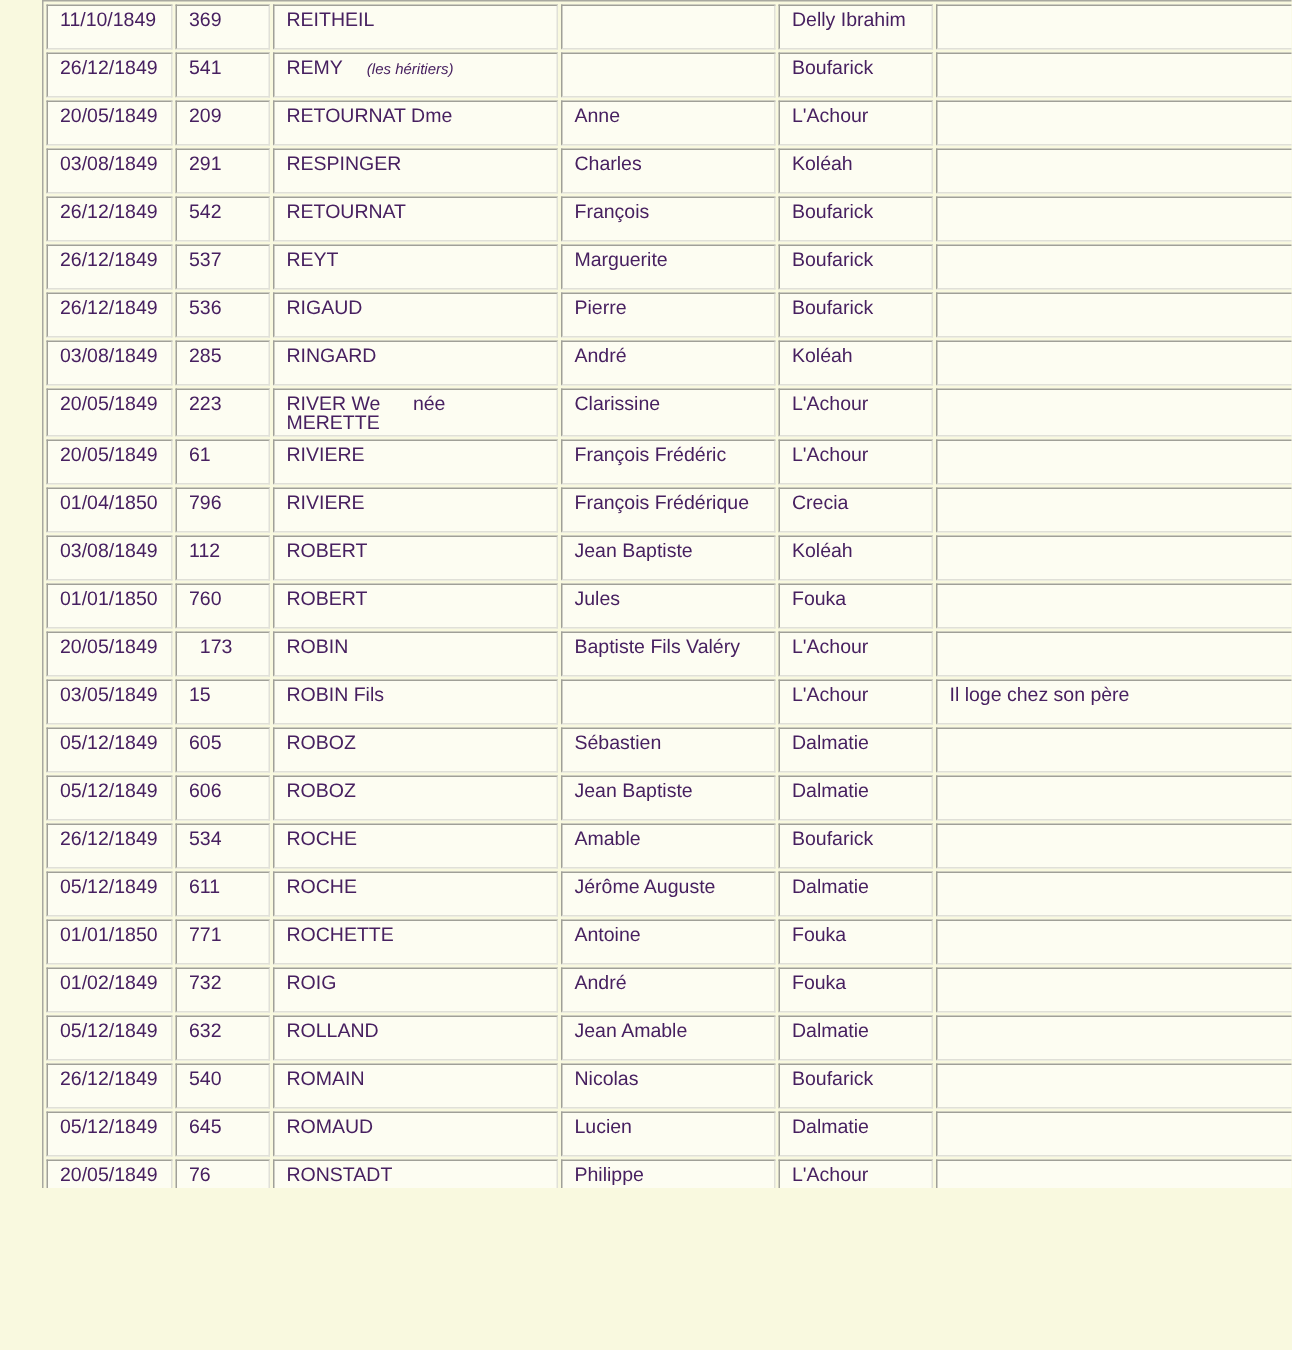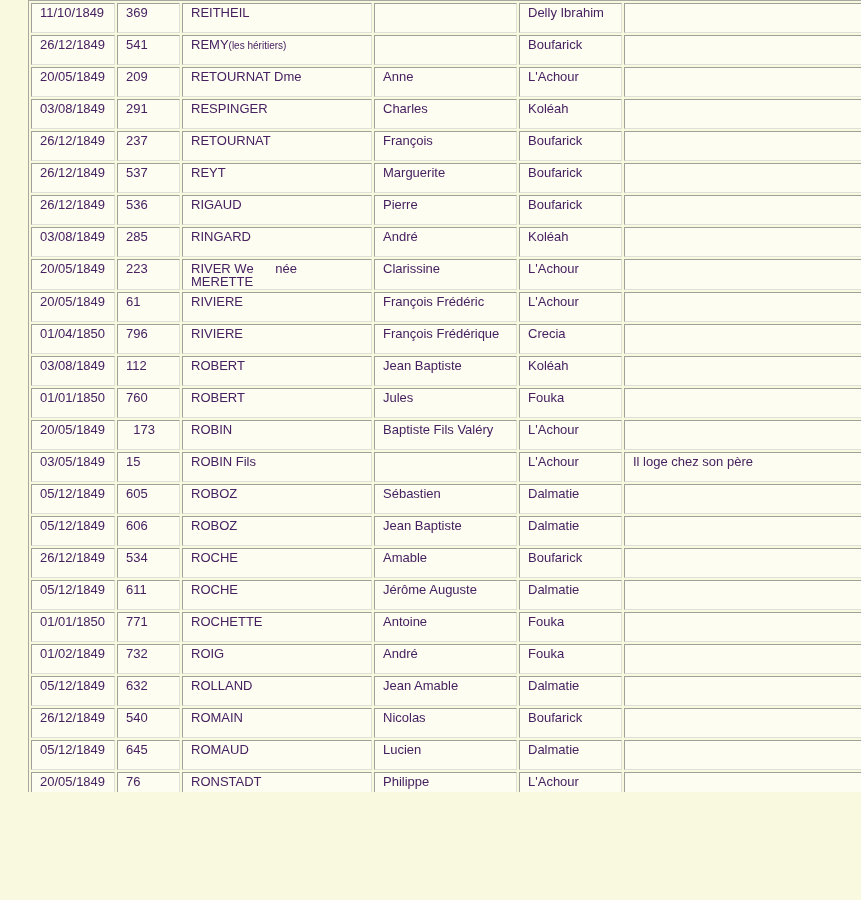--- a/index.html
+++ b/index.html
@@ -37,21 +37,22 @@
     font-size: 13px;
     line-height: 13px;
   }
   table.records td span {
     white-space: pre-wrap;
   }
   .small-note {
     font-size: 10px;
   }
   .small-note:not(:empty) {
-    margin-left: 0;
+    margin-left: 16px;
+    font-style: italic;
   }
   col.c1 { width: 84px; }
   col.c2 { width: 63px; }
   col.c3 { width: 190px; }
   col.c4 { width: 143px; }
   col.c5 { width: 103px; }
   col.c6 { width: 262px; }
 </style>
 </head>
 <body>
@@ -98,21 +99,21 @@
     <td><span>03/08/1849</span></td>
     <td><span>291</span></td>
     <td><span>RESPINGER</span><span class="small-note"></span></td>
     <td><span>Charles</span></td>
     <td><span>Koléah</span></td>
     <td><span></span></td>
   </tr>
 
   <tr>
     <td><span>26/12/1849</span></td>
-    <td><span>237</span></td>
+    <td><span>542</span></td>
     <td><span>RETOURNAT</span><span class="small-note"></span></td>
     <td><span>François</span></td>
     <td><span>Boufarick</span></td>
     <td><span></span></td>
   </tr>
 
 
   <tr>
     <td><span>26/12/1849</span></td>
     <td><span>537</span></td>

